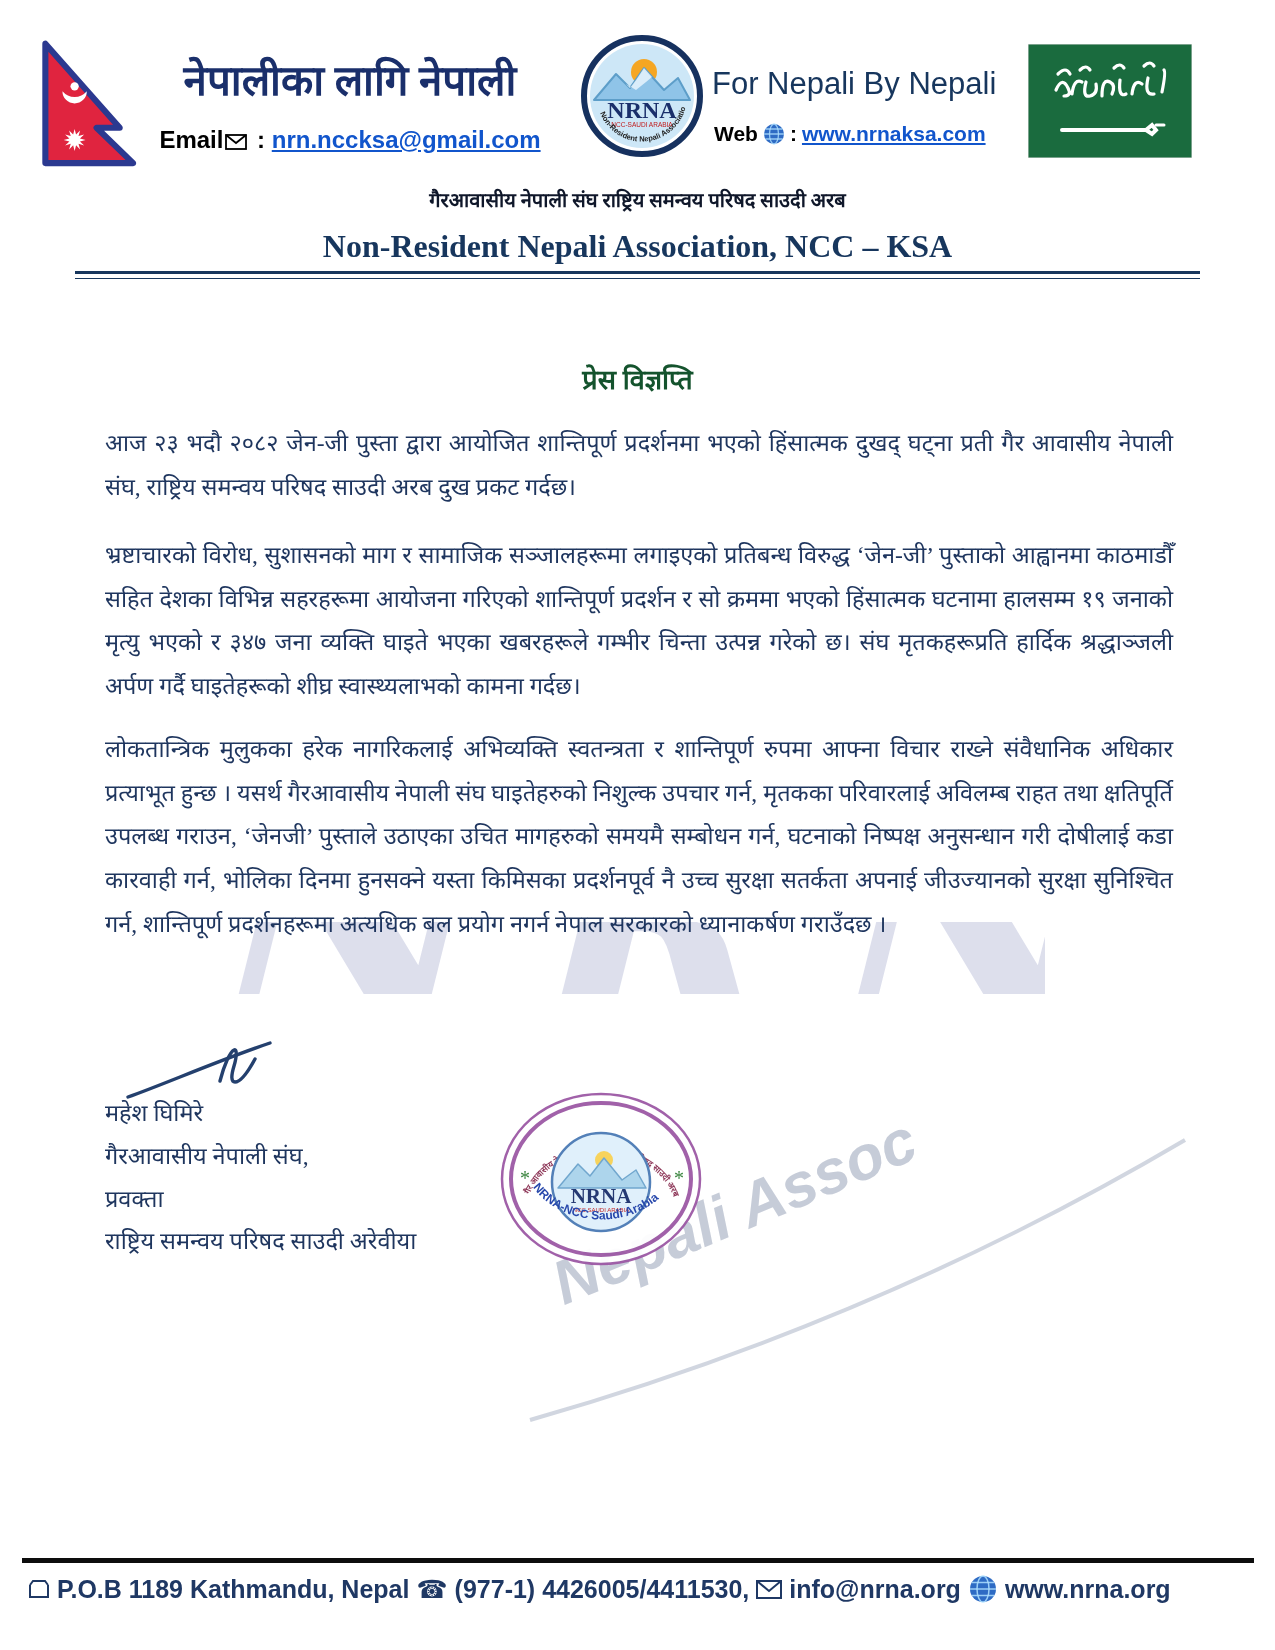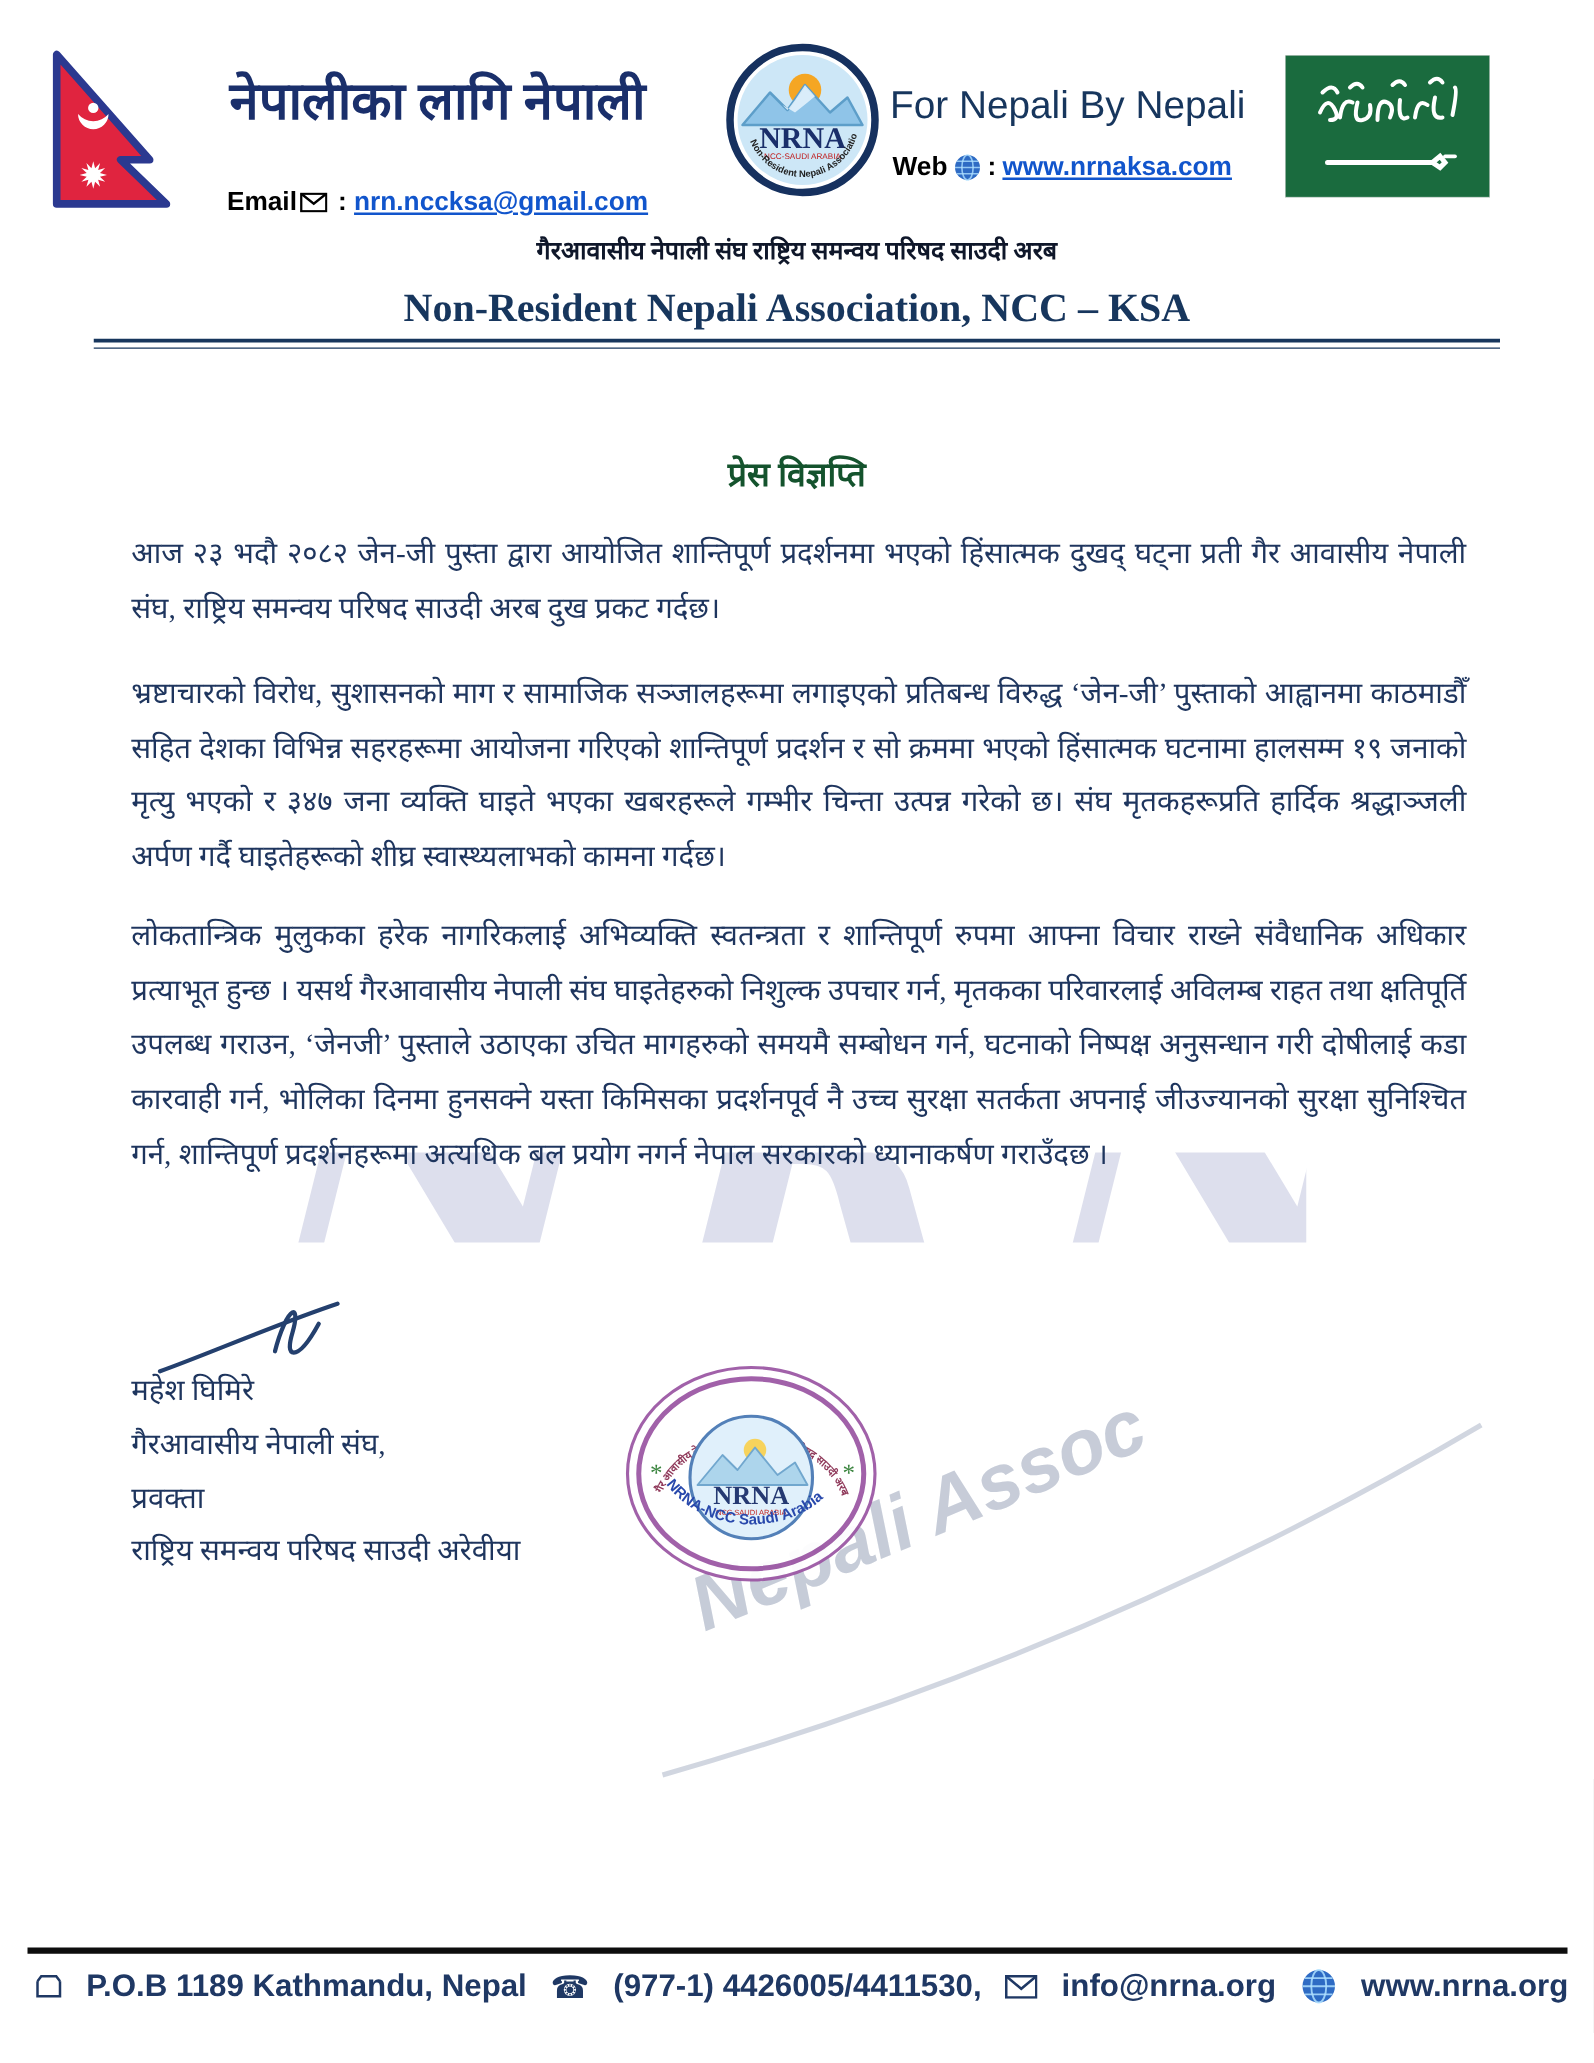--- a/index.html
+++ b/index.html
@@ -11,21 +11,21 @@
   .wm-band span{display:block;font-family:"DejaVu Serif",serif;font-weight:bold;font-size:300px;
         line-height:300px;letter-spacing:48px;color:#c9cce2;opacity:.62;transform:skewX(-14deg);
         margin-top:-148px;white-space:nowrap;}
   .wm-arc{position:absolute;left:410px;top:1020px;z-index:0;}
 
   
   .flag-nepal{position:absolute;left:38px;top:40px;z-index:2;}
   .motto-np{position:absolute;left:150px;top:50px;width:400px;text-align:center;
         font-size:42px;font-weight:bold;color:#1a2f6b;z-index:2;}
   .email-line{position:absolute;left:150px;top:126px;width:400px;text-align:center;
-        font-family:"Liberation Sans","DejaVu Sans",sans-serif;font-size:21px;font-weight:bold;color:#000;z-index:2;margin-top:24px;}
+        font-family:"Liberation Sans","DejaVu Sans",sans-serif;font-size:24px;font-weight:bold;color:#000;z-index:2;}
   .link{color:#1155cc;text-decoration:underline;font-weight:bold;}
   .nrna-logo{position:absolute;left:580px;top:34px;z-index:2;}
   .motto-en{position:absolute;left:712px;top:66px;width:330px;
         font-family:"Liberation Sans","DejaVu Sans",sans-serif;font-size:31px;color:#17365d;z-index:2;}
   .web-line{position:absolute;left:714px;top:122px;font-family:"Liberation Sans","DejaVu Sans",sans-serif;
         font-size:21px;font-weight:bold;color:#000;z-index:2;display:flex;align-items:center;gap:5px;}
   .flag-saudi{position:absolute;left:1028px;top:44px;z-index:2;}
 
   
   .org-np{position:absolute;left:0;top:186px;width:100%;text-align:center;
@@ -47,21 +47,21 @@
   .p1{top:422px;} .p2{top:534px;} .p3{top:728px;}
 
   
   .sig-mark{position:absolute;left:122px;top:1035px;z-index:2;}
   .sig-block{position:absolute;left:105px;top:1092px;font-size:23.5px;line-height:1.82;
         color:#1e355e;z-index:2;}
   .stamp{position:absolute;left:498px;top:1090px;z-index:2;opacity:.95;}
 
   
   .footer-rule{position:absolute;left:22px;top:1558px;width:1232px;height:5px;background:#0d0d0d;z-index:1;}
-  .footer-line{position:absolute;left:28px;top:1574px;width:1230px;display:flex;align-items:center;gap:19px;
+  .footer-line{position:absolute;left:28px;top:1574px;width:1230px;display:flex;align-items:center;gap:7px;
         font-family:"Liberation Sans","DejaVu Sans",sans-serif;font-size:25px;font-weight:bold;color:#1f3864;z-index:1;}
   .glyph-icon{font-family:"DejaVu Sans",sans-serif;font-weight:normal;}
 </style>
 </head>
 <body>
 
 <div id="page">
 
   <div class="wm-band">
     <span>NRNA</span>

